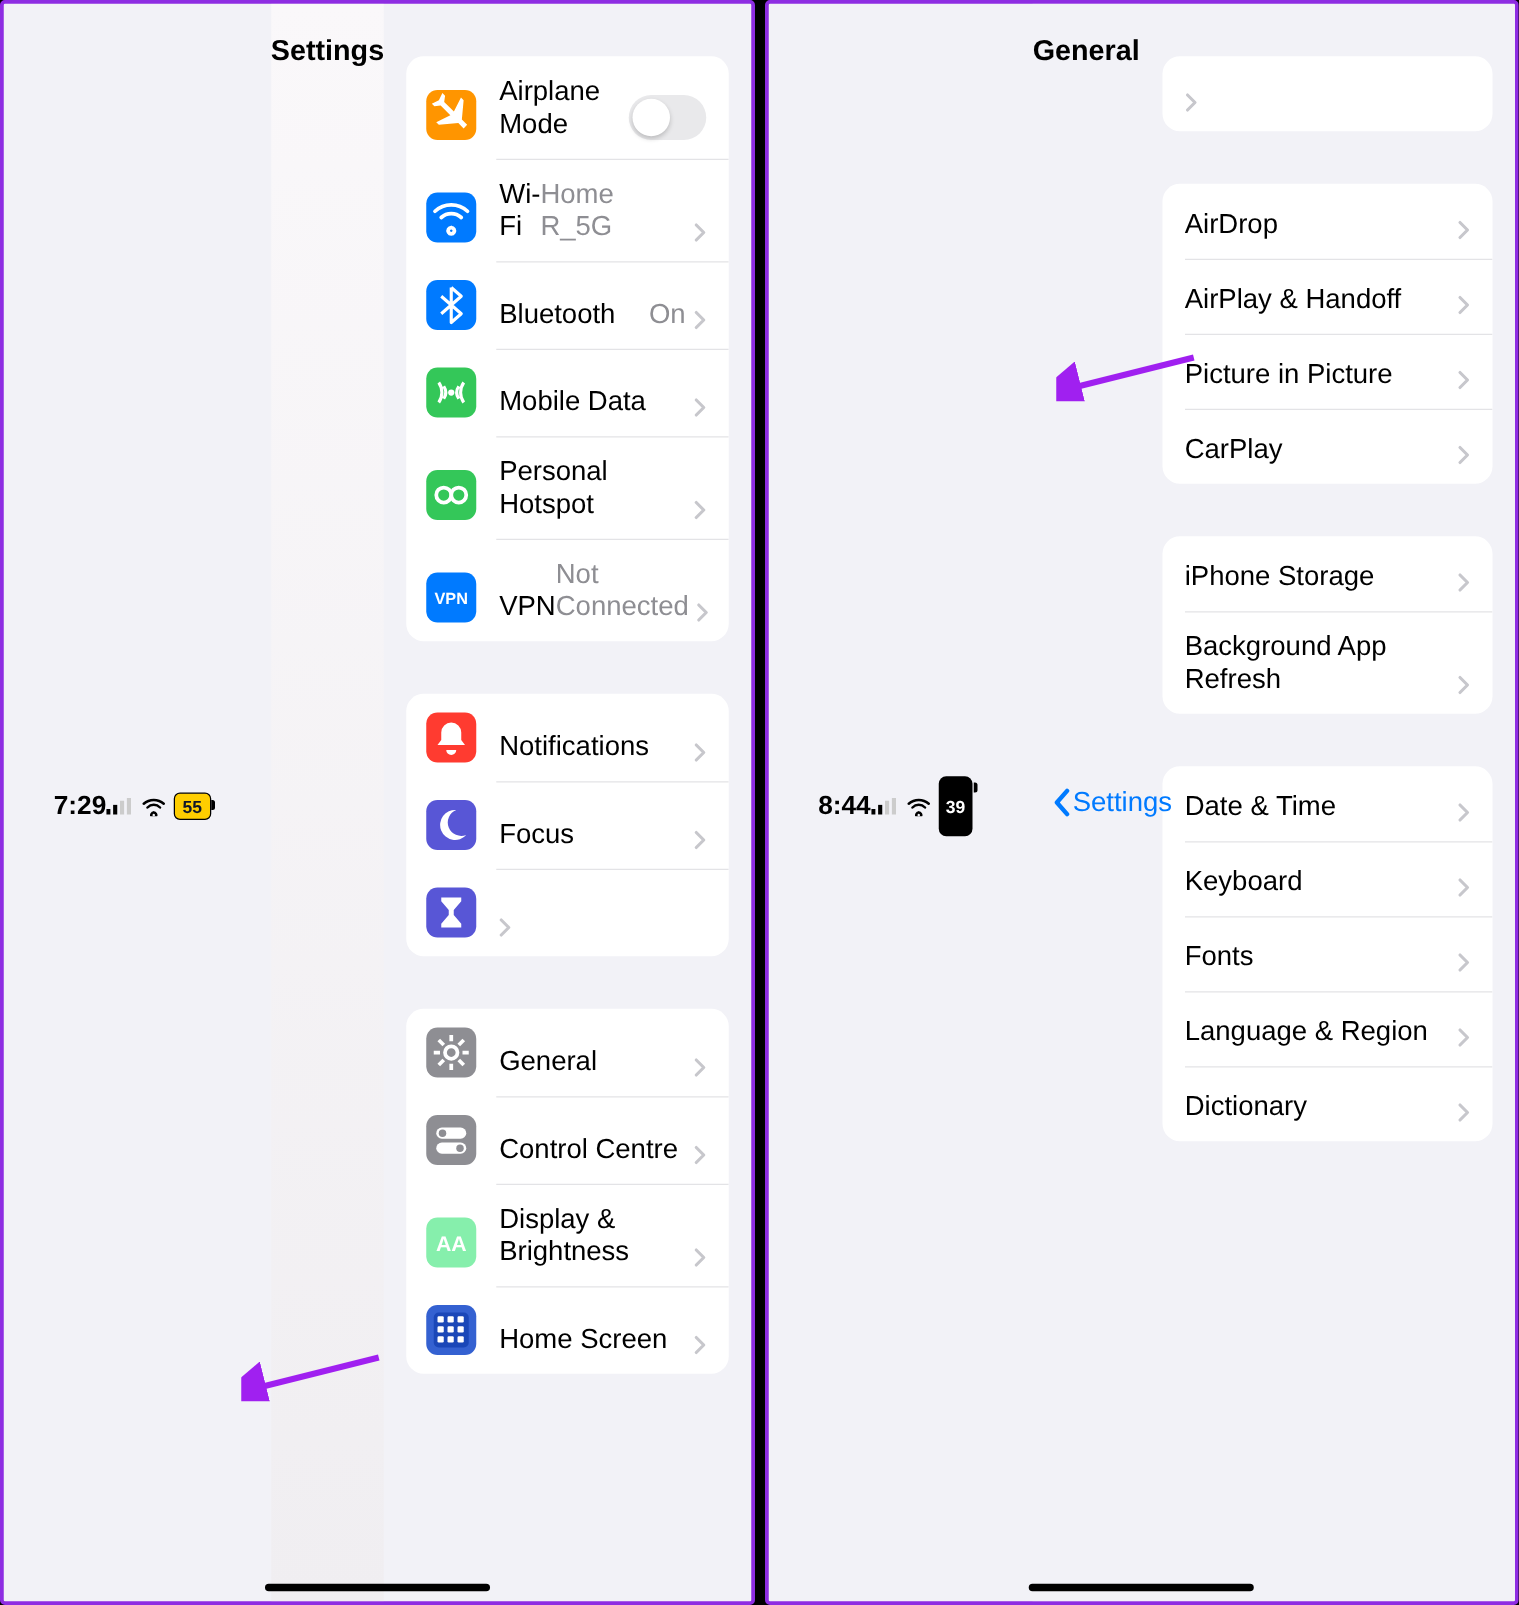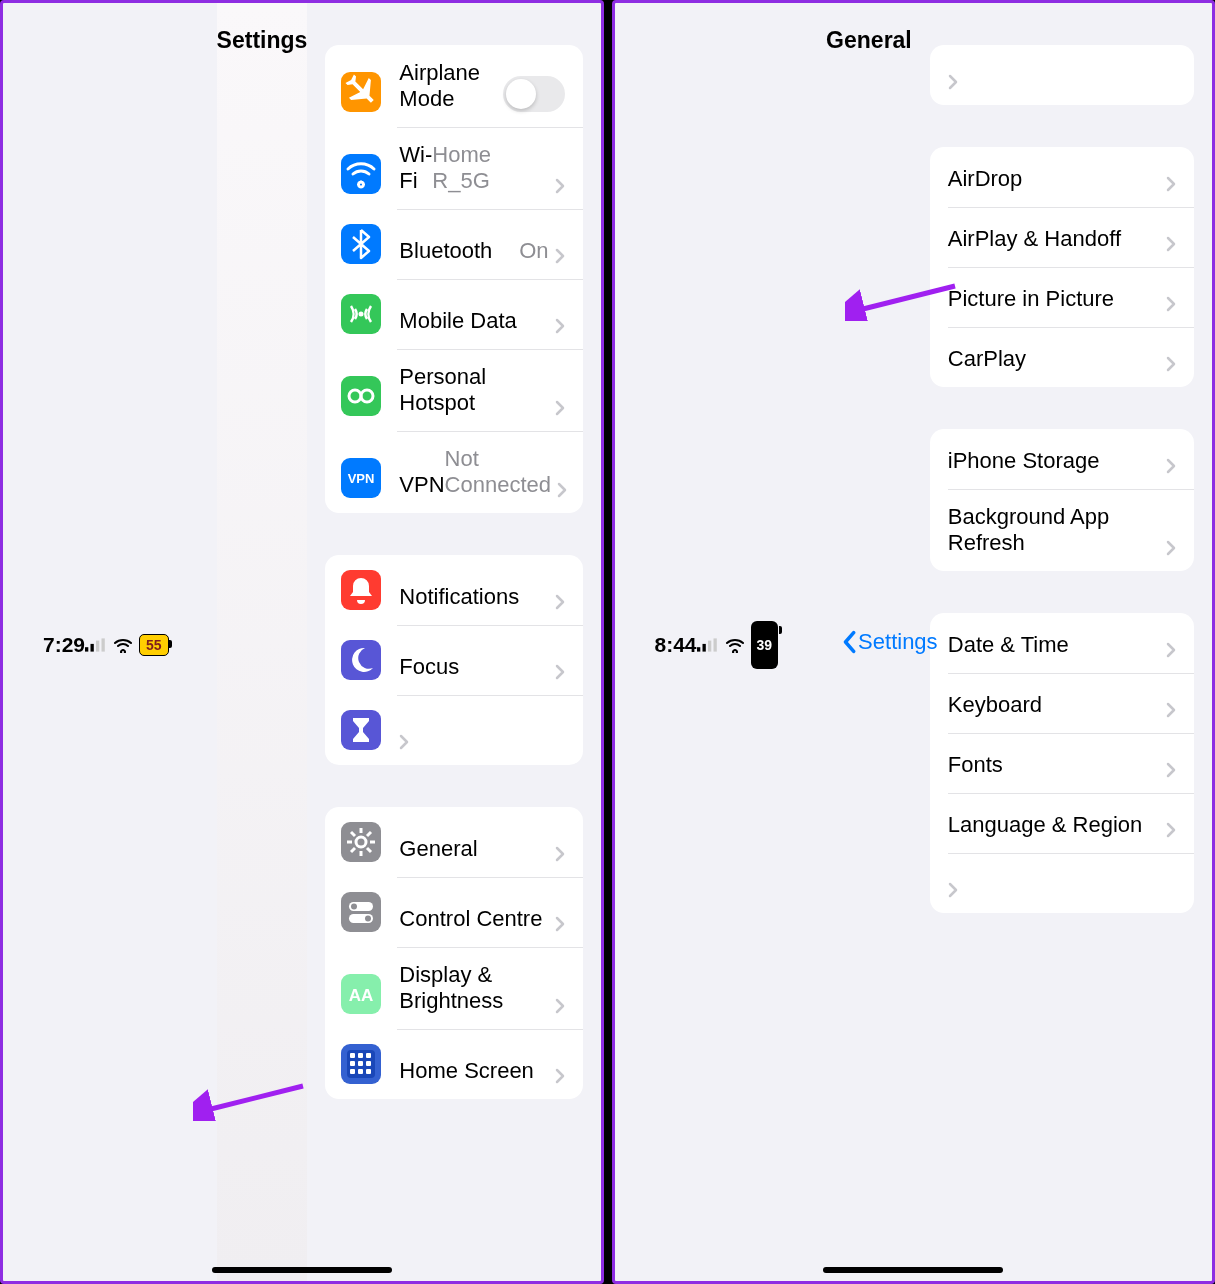--- a/index.html
+++ b/index.html
@@ -19,21 +19,21 @@
     .row + .row::before { content: ""; position: absolute; top: 0; left: 72px; right: 0; height: 1px; background: #e3e3e6; }
     .group.no-icons .row + .row::before { left: 18px; }
     .row-icon { width: 40px; height: 40px; border-radius: 9px; margin-right: 18px; display: flex; align-items: center; justify-content: center; flex-shrink: 0; }
     .row-label { font-size: 22px; flex: 1; color: #000; }
     .row-value { font-size: 22px; color: #8e8e93; margin-right: 6px; }
     .chevron { width: 10px; height: 16px; color: #c7c7cc; flex-shrink: 0; }
     .toggle { width: 62px; height: 36px; background: #e9e9eb; border-radius: 18px; position: relative; }
     .toggle::after { content: ""; position: absolute; left: 3px; top: 3px; width: 30px; height: 30px; background: #fff; border-radius: 50%; box-shadow: 0 2px 4px rgba(0,0,0,.2); }
     .home-ind { position: absolute; bottom: 8px; left: 50%; transform: translateX(-50%); width: 180px; height: 6px; background: #000; border-radius: 3px; }
     .arrow { position: absolute; pointer-events: none; }
-    .batt55 { background: #ffce00; color: #7f1d1d; font-size: 14px; font-weight: 700; padding: 2px 6px; border-radius: 5px; border: 1.5px solid #000; position: relative; }
+    .batt55 { background: #ffce00; color: #0f172a; font-size: 14px; font-weight: 700; padding: 2px 6px; border-radius: 5px; border: 1.5px solid #000; position: relative; }
     .batt55::after { content: ""; position: absolute; right: -4px; top: 5px; width: 3px; height: 8px; background: #000; border-radius: 0 2px 2px 0; }
     .batt39 { background: #000; color: #fff; font-size: 14px; font-weight: 700; padding: 16px 6px; border-radius: 6px; position: relative; }
     .batt39::after { content: ""; position: absolute; right: -4px; top: 5px; width: 3px; height: 8px; background: #000; border-radius: 0 2px 2px 0; }
     svg.cell { width: 22px; height: 14px; }
     svg.wifi-ico { width: 20px; height: 16px; }
   </style>
 </head>
 <body>
 
 <div class="phone">
@@ -337,20 +337,21 @@
             <path d="M2 2 L8 8 L2 14" stroke="#c7c7cc" stroke-width="2.5" fill="none" stroke-linecap="round" stroke-linejoin="round"></path>
           </svg>
         </div>
         <div class="row">
           <span class="row-label">Language &amp; Region</span>
           <svg class="chevron" viewBox="0 0 10 16">
             <path d="M2 2 L8 8 L2 14" stroke="#c7c7cc" stroke-width="2.5" fill="none" stroke-linecap="round" stroke-linejoin="round"></path>
           </svg>
         </div>
         <div class="row">
+          <span class="row-label">Dictionary</span>
           <svg class="chevron" viewBox="0 0 10 16">
             <path d="M2 2 L8 8 L2 14" stroke="#c7c7cc" stroke-width="2.5" fill="none" stroke-linecap="round" stroke-linejoin="round"></path>
           </svg>
         </div>
       </div>
     </div>
 
   <svg class="arrow" style="left:230px; top:278px; width:120px; height:40px;" viewBox="0 0 120 40">
     <defs>
         <marker id="ah2" markerWidth="8" markerHeight="8" refX="2" refY="4" orient="auto">

